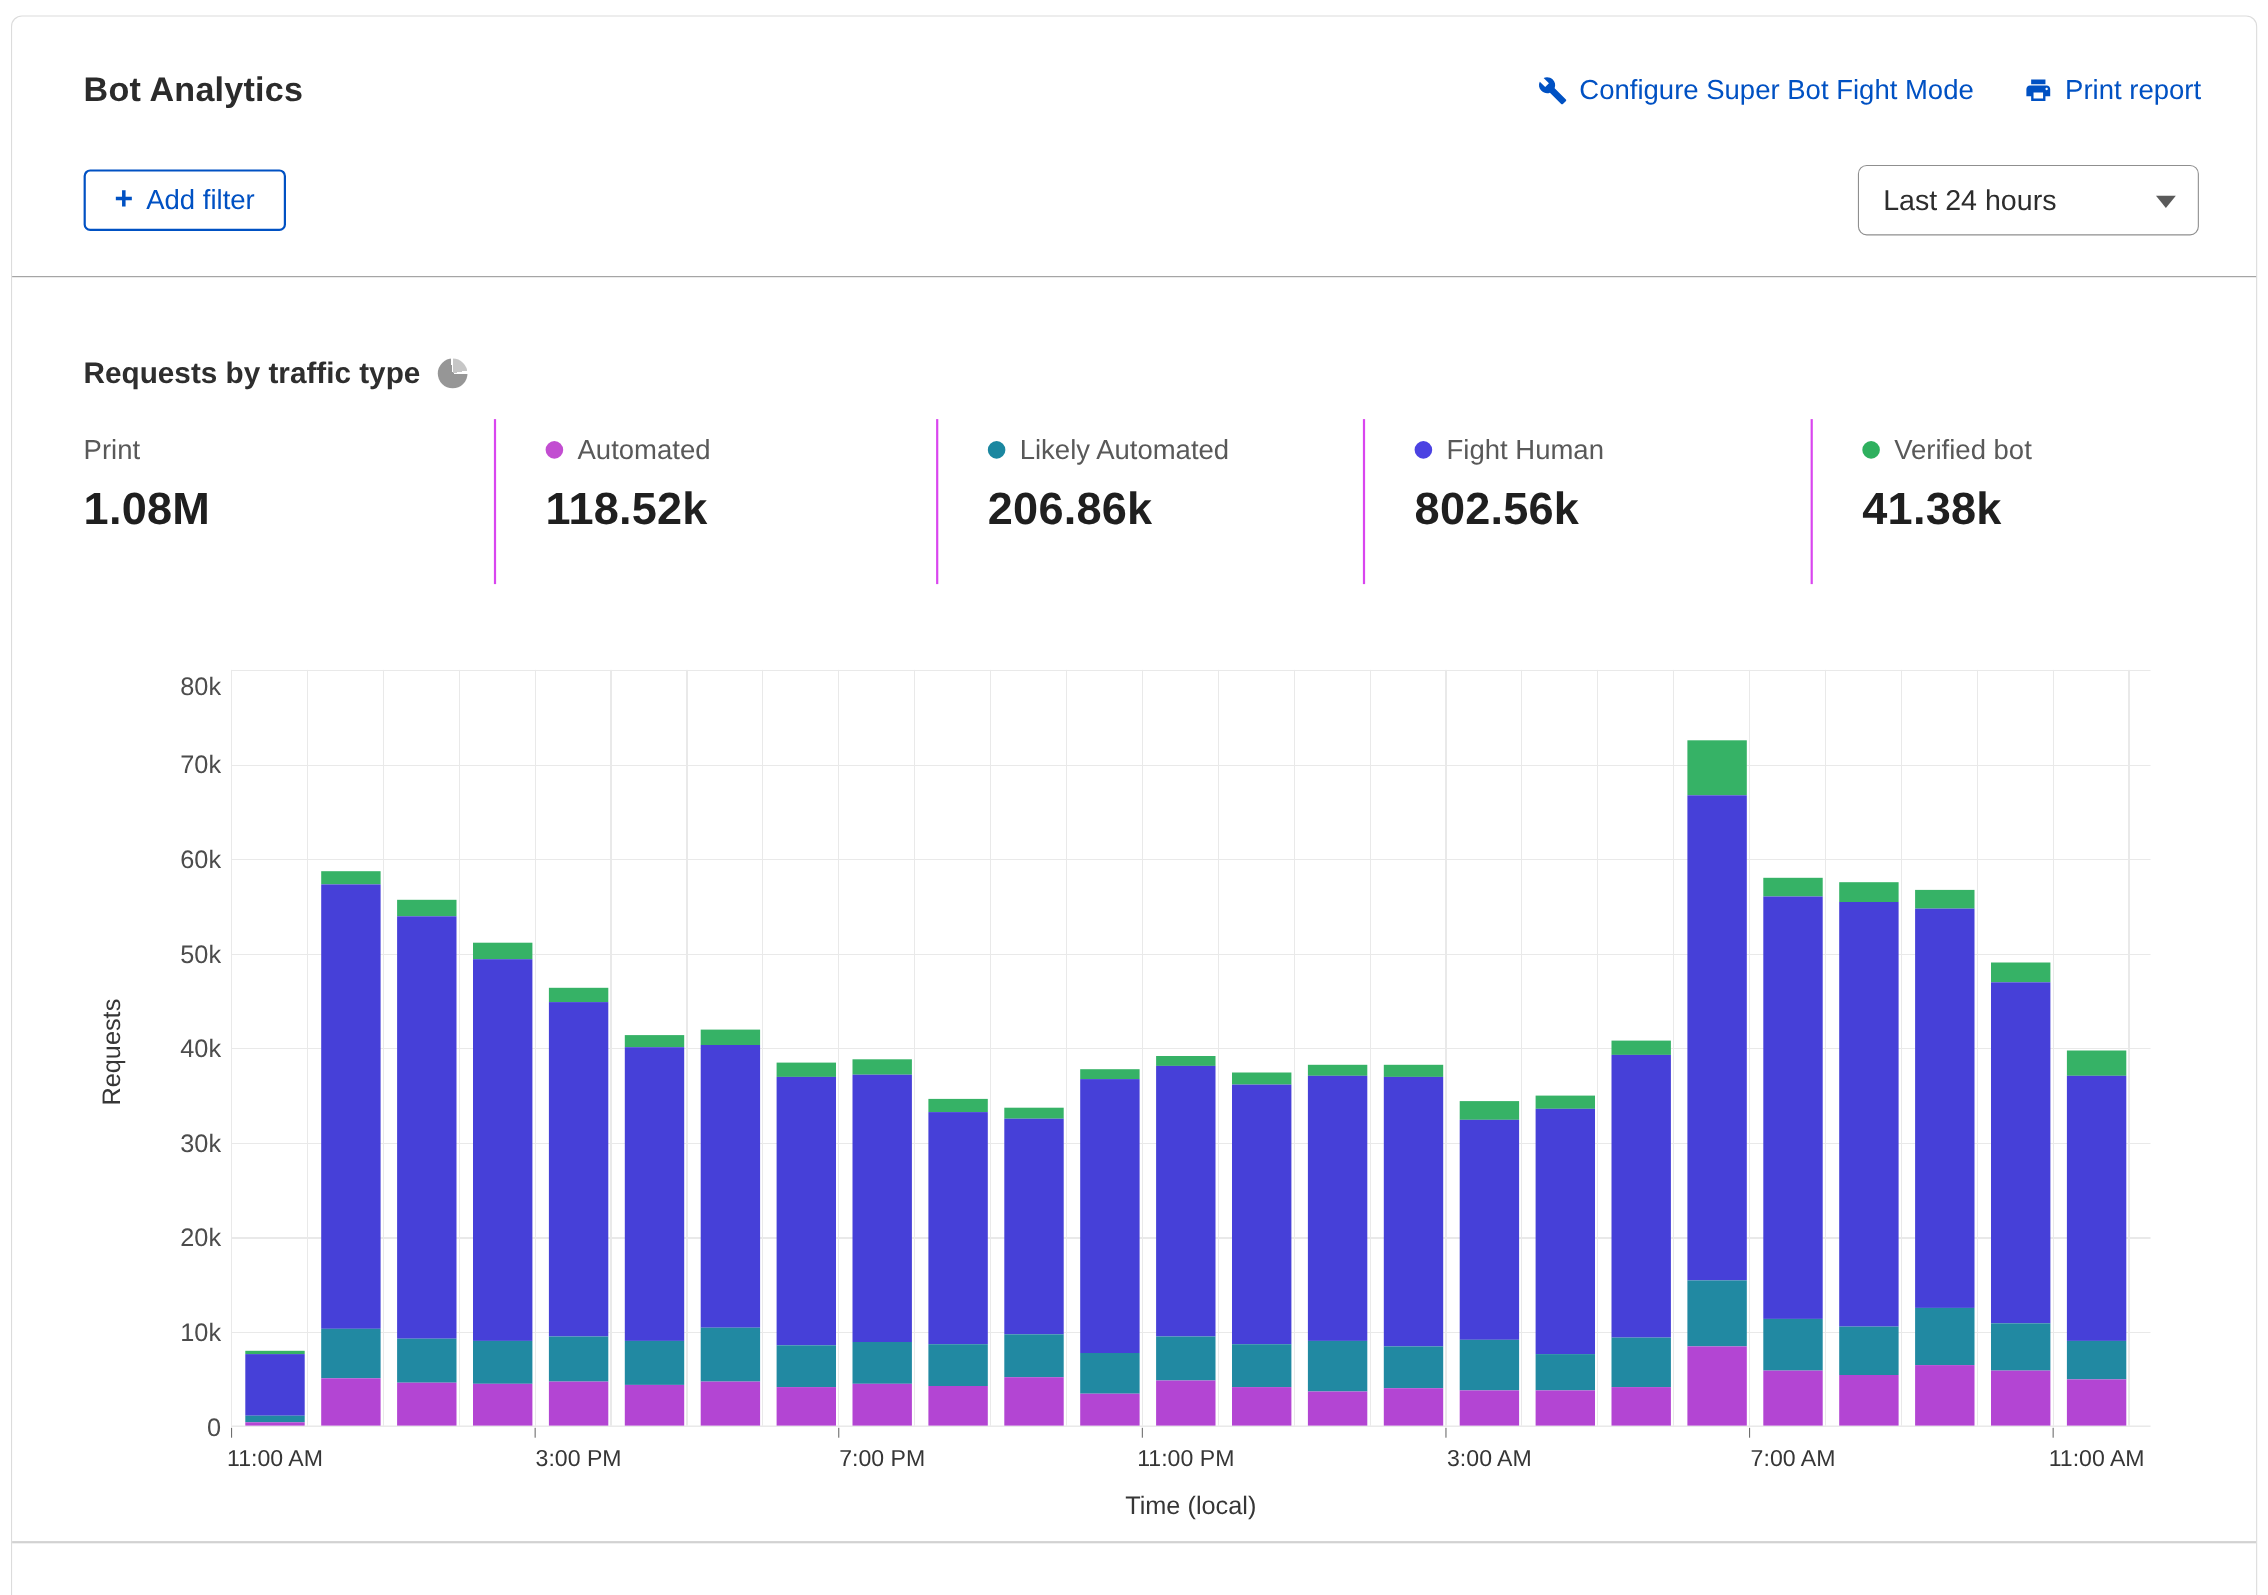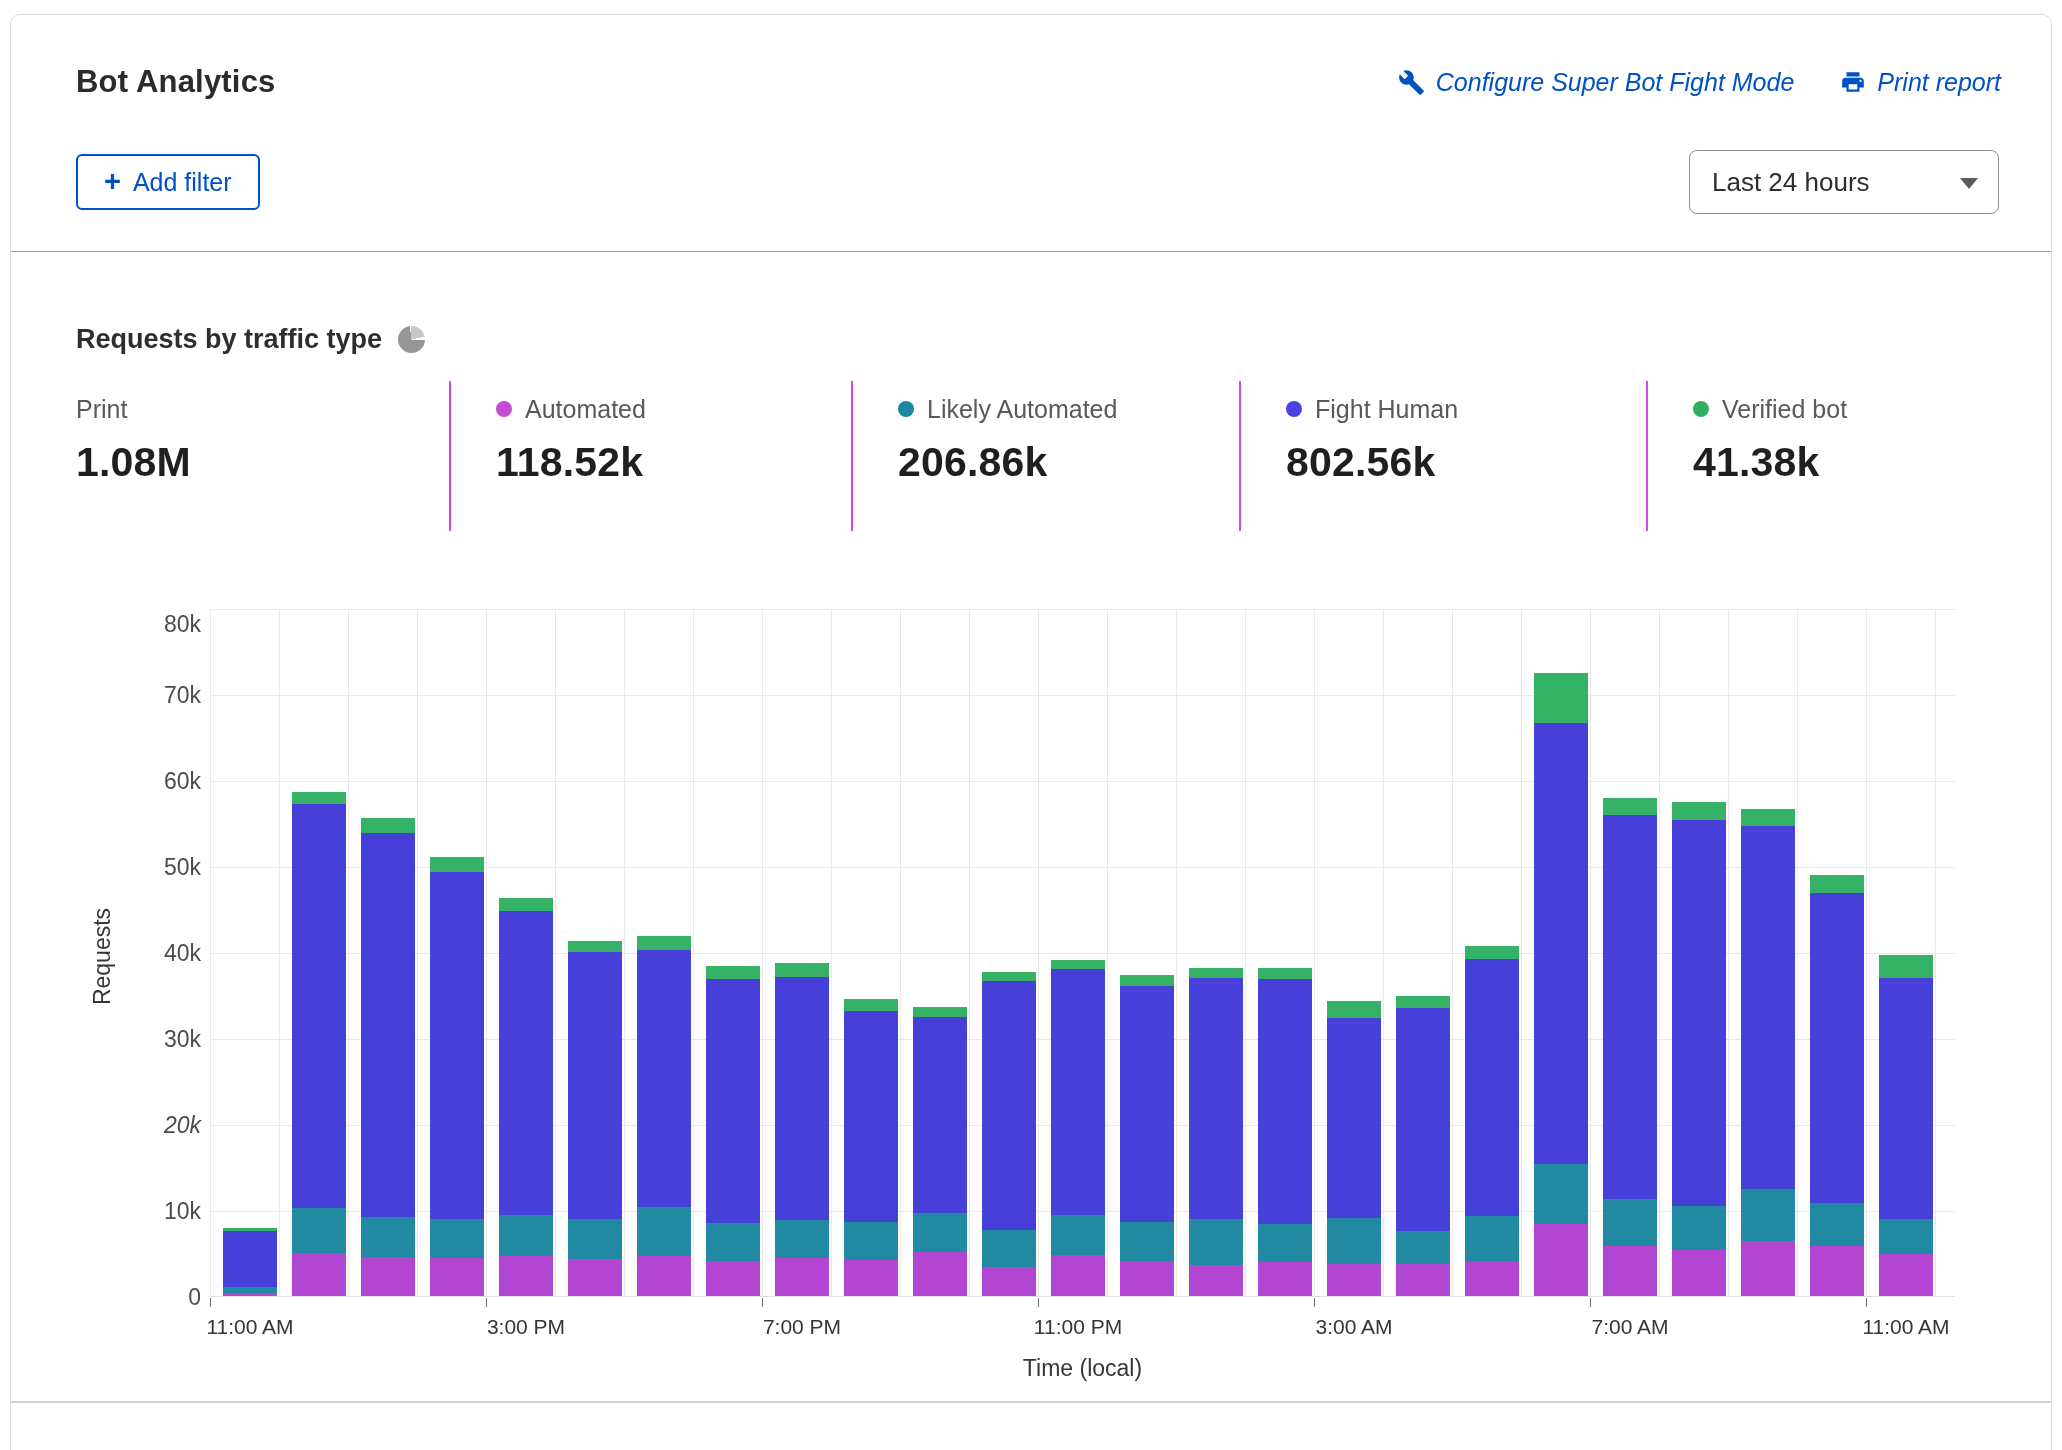--- a/index.html
+++ b/index.html
@@ -6,21 +6,21 @@
   html,body { width:2062px; height:1450px; overflow:hidden; background:#fff;
     font-family:"Liberation Sans","DejaVu Sans",sans-serif; }
   .card { position:absolute; left:10px; top:14px; width:2042px; height:1500px;
     background:#fff; border:1px solid #dcdcdc; border-radius:10px 10px 0 0; }
 
   
   .header-row { display:flex; justify-content:space-between; align-items:center;
     margin:46px 50px 0 65px; height:42px; }
   .page-title { font-size:31px; font-weight:700; color:#2b2b2b; letter-spacing:.2px; }
   .header-links { display:flex; align-items:center; gap:46px; }
-  .hlink { display:flex; align-items:center; gap:11px; color:#0051c3; font-size:25px; cursor:pointer;font-style:italic; }
+  .hlink { display:flex; align-items:center; gap:11px; color:#0051c3; font-size:25px; cursor:pointer; }
   .hlink svg { display:block; }
 
   
   .filter-row { display:flex; justify-content:space-between; align-items:center;
     margin:48px 52px 0 65px; height:62px; }
   .add-filter-btn { display:flex; align-items:center; gap:12px; height:56px; padding:0 26px;
     border:2px solid #0051c3; border-radius:6px; background:#fff; color:#0051c3;
     font-size:25px; font-family:inherit; cursor:pointer; }
   .plus-glyph { font-size:29px; font-weight:700; line-height:1; margin-top:-2px; }
   .range-select { position:relative; width:310px; height:64px; border:1px solid #8f8f8f;
@@ -147,21 +147,21 @@
       </div>
       <div class="stat-value">41.38k</div>
     </div>
   </div>
 
   <div class="chart-wrap">
     <div class="y-axis-title">Requests</div>
     <div id="ylabels">
         <div class="ylab" style="top: 713px;">0</div>
         <div class="ylab" style="top: 627px;">10k</div>
-        <div class="ylab" style="top: 541px; font-style: italic;">20k</div>
+        <div class="ylab" style="top: 541px;">20k</div>
         <div class="ylab" style="top: 455px;">30k</div>
         <div class="ylab" style="top: 369px;">40k</div>
         <div class="ylab" style="top: 283px;">50k</div>
         <div class="ylab" style="top: 197px;">60k</div>
         <div class="ylab" style="top: 111px;">70k</div>
         <div class="ylab" style="top: 40px;">80k</div>
       </div>
     <div class="plot" id="plot">
         <div class="bar" style="left: 13px;">
           <div class="seg" style="height: 3.44px; background: rgb(179, 69, 211);"></div>

